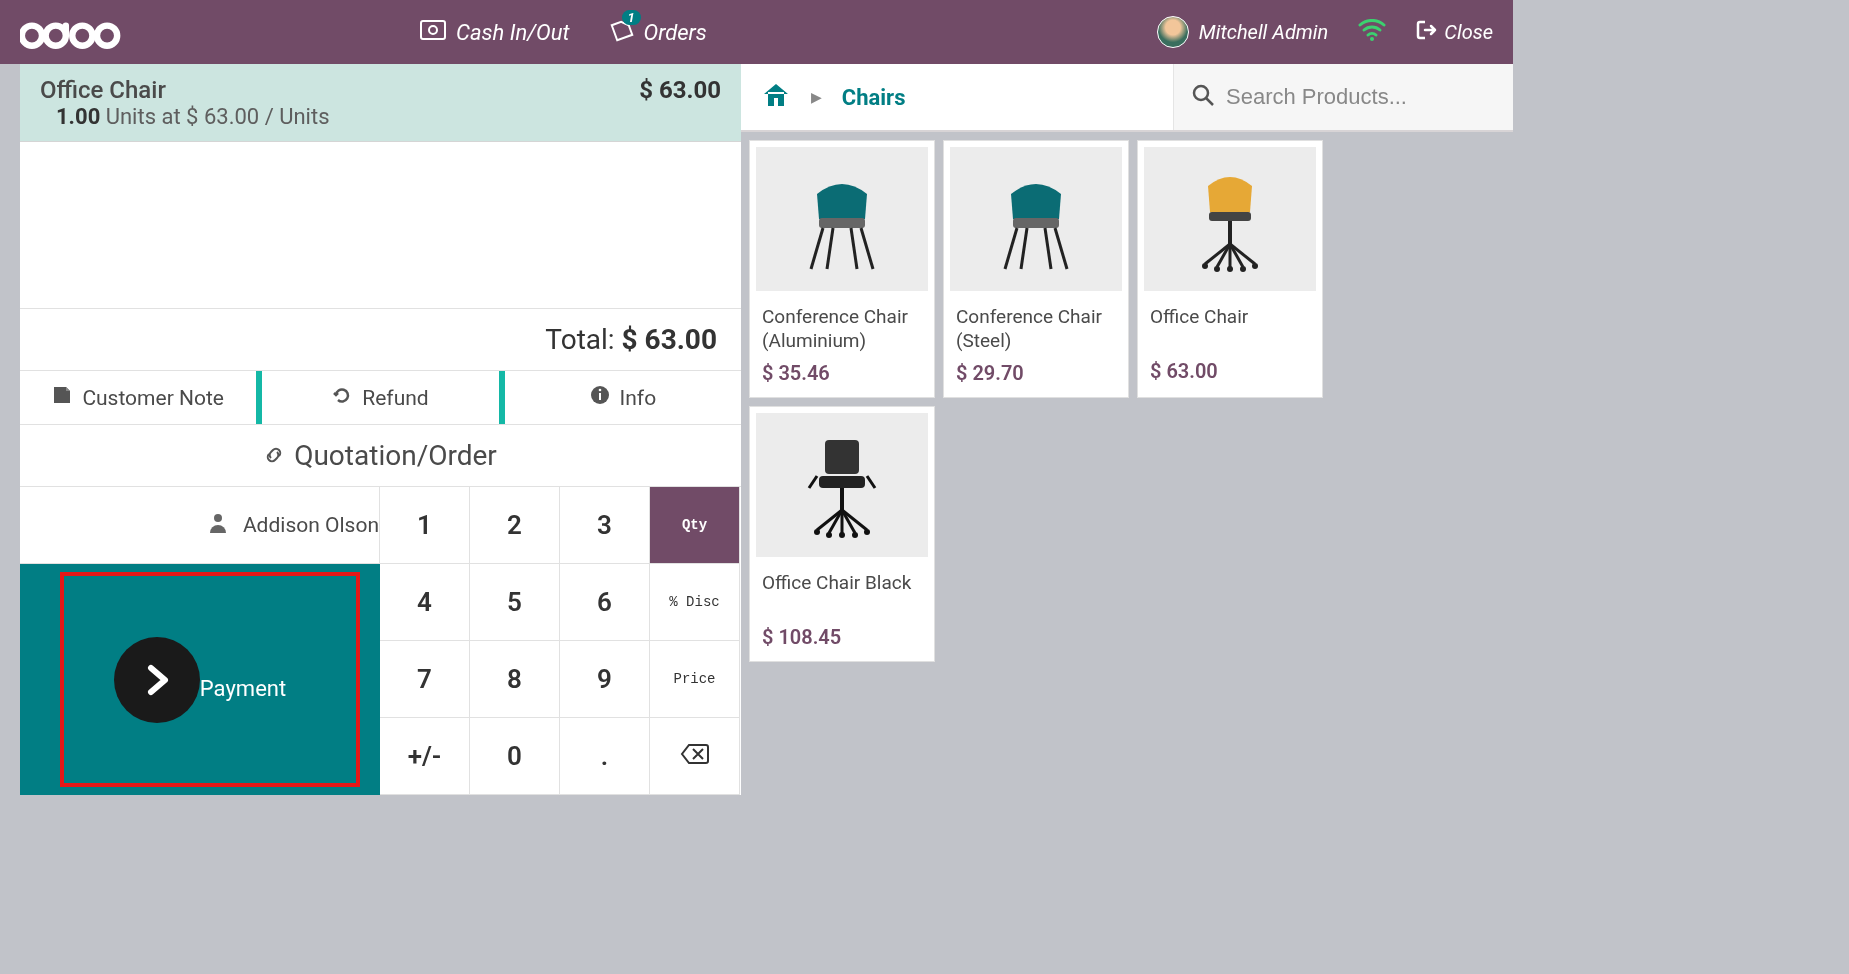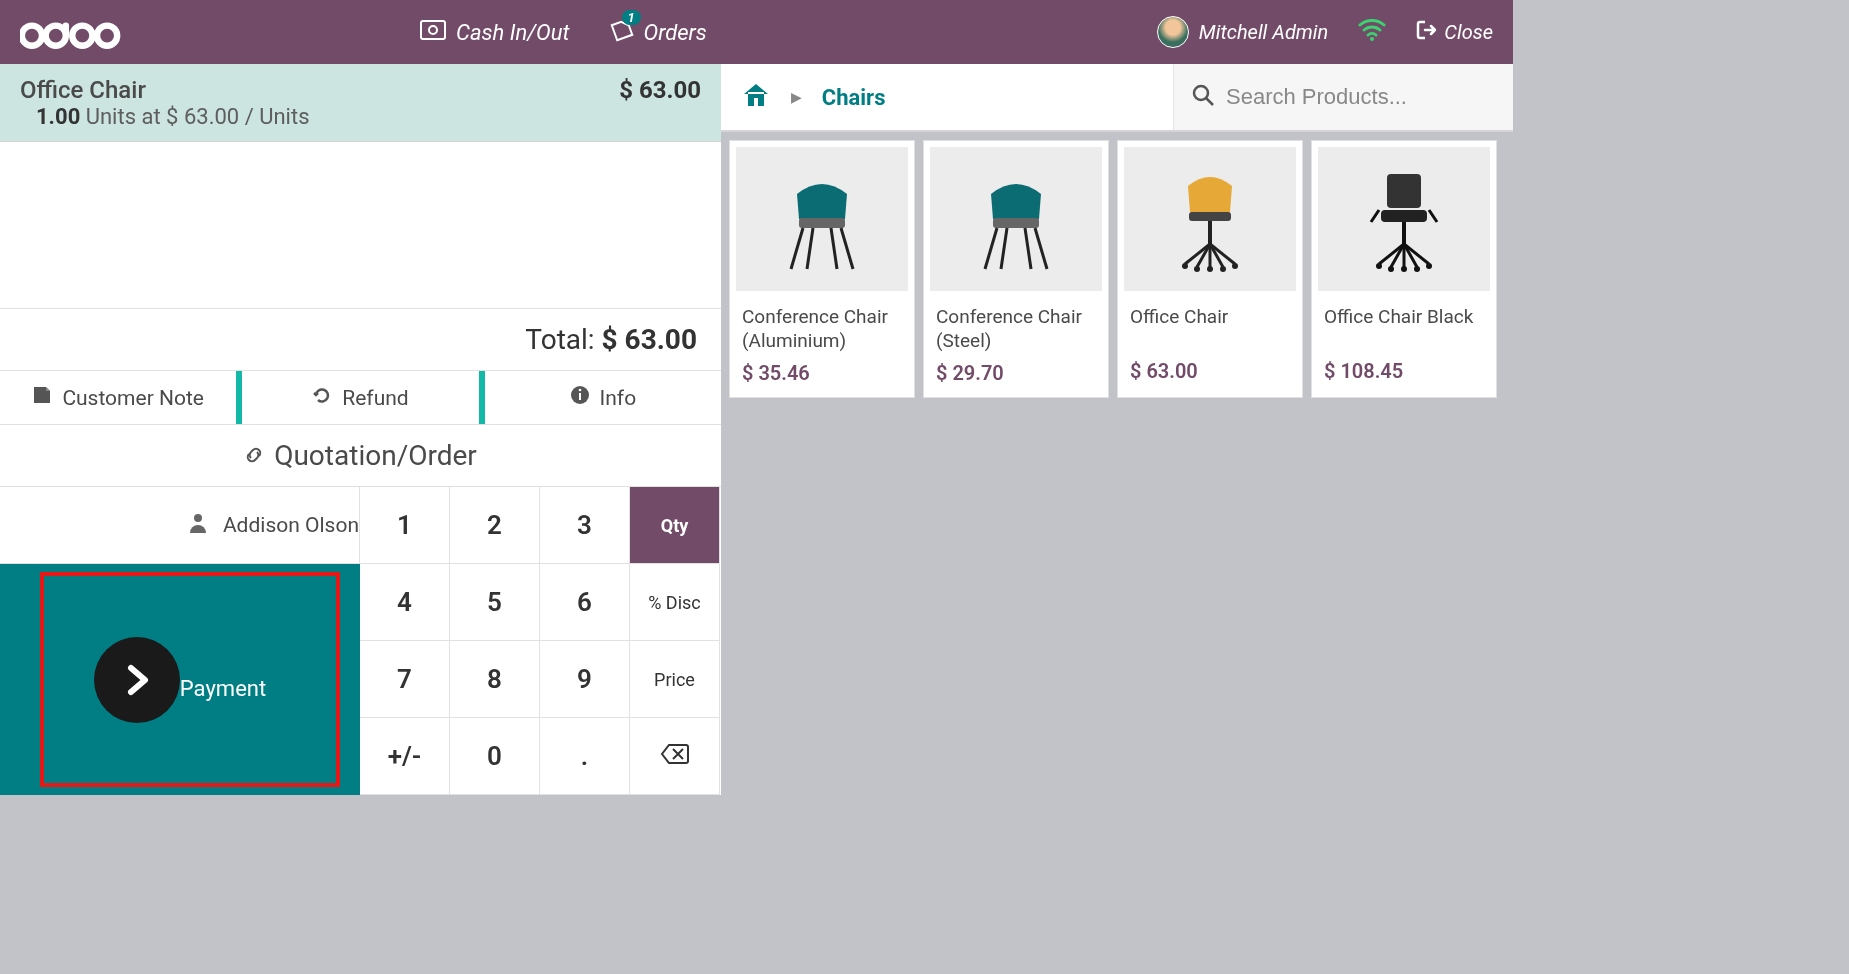--- a/index.html
+++ b/index.html
@@ -12,21 +12,21 @@
 .header-center { flex: 1; display: flex; gap: 40px; justify-content: flex-start; padding-left: 250px;}
 .header-btn { display: flex; align-items: center; gap: 10px; font-size: 22px; color: #fff; cursor: pointer; position: relative;}
 .header-btn .badge { position: absolute; top: -8px; left: 12px; background: #017e84; color: #fff; font-size: 13px; border-radius: 10px; padding: 0 6px; font-weight: 700; }
 .header-right { display: flex; align-items: center; gap: 30px; }
 .avatar { width: 32px; height: 32px; border-radius: 50%; background: radial-gradient(circle at 50% 35%, #f2c69a 0 30%, #3a6e5e 60%); display: inline-block; border:1px solid #fff;}
 .username { font-size: 20px; }
 .wifi-icon { color: #3bd16f; }
 .close-btn { display: flex; align-items: center; gap: 6px; font-size: 20px; }
 
 
-.main { display: flex; height: calc(100% - 64px); }
+.main { display: flex; height: calc(100% - 64px); margin-left: 20px; }
 .left-pane { width: 721px; background: #fff; display: flex; flex-direction: column; }
 .right-pane { flex: 1; background: #c1c3c9; display: flex; flex-direction: column; }
 
 
 .order-line { background: #cce5e0; padding: 12px 20px; display: flex; justify-content: space-between; border-bottom: 1px solid #d5d5d5;}
 .order-name { font-size: 24px; color: #4a4a4a; font-weight: 500; }
 .order-qty-line { font-size: 22px; color: #5e5e5e; padding-left: 16px; }
 .order-qty { font-weight: 700; color: #333; }
 .order-price { font-size: 24px; font-weight: 700; color: #333; align-self: flex-start;}
 
@@ -43,21 +43,21 @@
 .quotation-row { text-align: center; padding: 14px; font-size: 28px; color: #4a4a4a; border-top: 1px solid #e1e1e1; display:flex; align-items:center; justify-content:center; gap:10px; cursor:pointer;}
 
 
 .bottom-grid { display: grid; grid-template-columns: 360px 90px 90px 90px 90px; grid-template-rows: 77px 77px 77px 77px; border-top: 1px solid #e1e1e1; }
 .customer-cell { grid-column: 1; grid-row: 1; display: flex; align-items: center; justify-content: flex-end; gap: 16px; font-size: 21px; color: #4a4a4a; border-right: 1px solid #e1e1e1; border-bottom:1px solid #e1e1e1; cursor:pointer; padding-left:10px;}
 .payment-cell { grid-column: 1; grid-row: 2 / span 3; background: #017e84; position: relative; display:flex; flex-direction:row; align-items:center; justify-content:center; cursor:pointer;}
 .payment-highlight { position: absolute; top: 8px; left: 40px; right: 20px; bottom: 8px; border: 4px solid #e61717; }
 .payment-circle { width: 86px; height: 86px; border-radius: 50%; background: #1a1a1a; display:flex; align-items:center; justify-content:center; z-index:1;}
 .payment-label { color: #fff; font-size: 22px; margin-top: 18px; z-index:1; }
 .num-btn { display:flex; align-items:center; justify-content:center; font-size: 26px; color:#333; font-weight:600; border-right:1px solid #e1e1e1; border-bottom:1px solid #e1e1e1; cursor:pointer; background:#fff;}
-.mode-btn { font-size: 18px; font-weight:400;}
+.mode-btn { font-size: 14px; font-weight:400;font-family:Liberation Mono, monospace;}
 .mode-active { background: #714b67; color: #fff; font-weight:700;}
 
 
 .breadcrumb-bar { height: 68px; background: #fff; display:flex; align-items:center; border-bottom: 2px solid #d8d4d6;}
 .bc-left { flex:1; display:flex; align-items:center; gap: 20px; padding-left: 20px; font-size: 22px;}
 .bc-home { color: #017e84; }
 .bc-sep { color: #888; font-size: 14px;}
 .bc-cat { color: #017e84; font-weight: 700; }
 .search-wrap { width: 340px; display:flex; align-items:center; gap:12px; padding: 0 18px; border-left:1px solid #e5e5e5; height:100%; background:#f6f6f6;}
 .search-wrap input { flex:1; border:none; background:transparent; font-size: 22px; outline:none; color:#555;}

